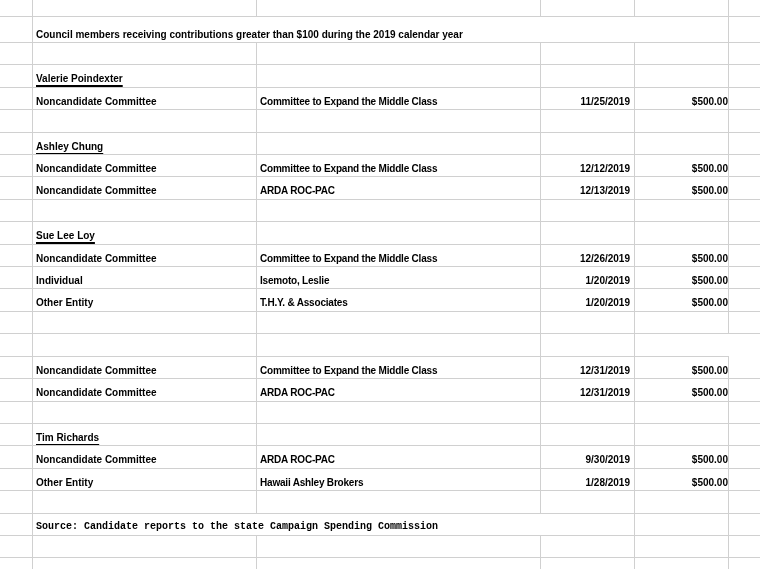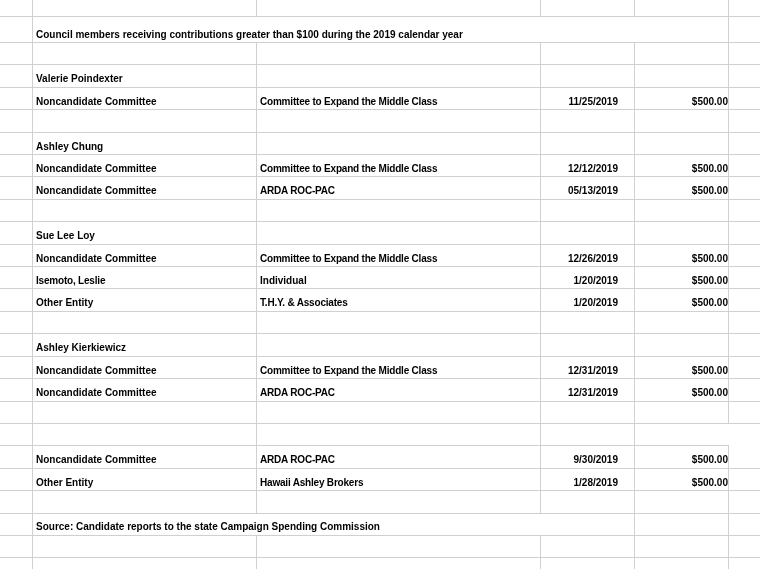--- a/index.html
+++ b/index.html
@@ -28,26 +28,27 @@
     border-right:1px solid var(--grid);
     border-bottom:1px solid var(--grid);
     display:flex;align-items:flex-end;
     padding:0 0 2px 3px;
     white-space:nowrap;overflow:hidden;
     line-height:1.05;
   }
   .cell:last-child{border-right:none;}
   .row.r-last .cell{border-bottom:none;}
   .c-span-title{grid-column:2/6;}
-  .c-span-source{grid-column:2/5;}
+  .c-span-source{grid-column:2/5;font-family:Liberation Mono, monospace;}
   .c-date,.c-amount{justify-content:flex-end;padding-left:0;}
-  .c-date{padding-right:16px;}
+  .c-date{padding-right:4px;}
   .c-amount{}
   .c-contributor{letter-spacing:-0.2px;}
   .member-name{
+    text-decoration:underline;
     text-decoration-thickness:2px;
     text-underline-offset:3px;
   }
 </style>
 </head>
 <body>
 
 <div class="viewport">
     <div class="row r-empty r-first">
       <div class="cell"></div>
@@ -134,21 +135,21 @@
     </div>
     <div class="row r-data">
       <div class="cell"></div>
       <div class="cell">
         <span>Noncandidate Committee</span>
       </div>
       <div class="cell c-contributor">
         <span>ARDA ROC-PAC</span>
       </div>
       <div class="cell c-date">
-        <span>05/13/2019</span>
+        <span>12/13/2019</span>
       </div>
       <div class="cell c-amount">
         <span>$500.00</span>
       </div>
       <div class="cell"></div>
     </div>
     <div class="row r-empty">
       <div class="cell"></div>
       <div class="cell"></div>
       <div class="cell"></div>
@@ -177,26 +178,26 @@
       <div class="cell c-date">
         <span>12/26/2019</span>
       </div>
       <div class="cell c-amount">
         <span>$500.00</span>
       </div>
       <div class="cell"></div>
     </div>
     <div class="row r-data">
       <div class="cell"></div>
+      <div class="cell">
+        <span>Individual</span>
+      </div>
       <div class="cell c-contributor">
         <span>Isemoto, Leslie</span>
       </div>
-      <div class="cell">
-        <span>Individual</span>
-      </div>
       <div class="cell c-date">
         <span>1/20/2019</span>
       </div>
       <div class="cell c-amount">
         <span>$500.00</span>
       </div>
       <div class="cell"></div>
     </div>
     <div class="row r-data">
       <div class="cell"></div>
@@ -217,23 +218,20 @@
     <div class="row r-empty">
       <div class="cell"></div>
       <div class="cell"></div>
       <div class="cell"></div>
       <div class="cell"></div>
       <div class="cell"></div>
       <div class="cell"></div>
     </div>
     <div class="row r-member">
       <div class="cell"></div>
-      <div class="cell">
-        <span class="member-name">Ashley Kierkiewicz</span>
-      </div>
       <div class="cell"></div>
       <div class="cell"></div>
       <div class="cell"></div>
       <div class="cell"></div>
     </div>
     <div class="row r-data">
       <div class="cell"></div>
       <div class="cell">
         <span>Noncandidate Committee</span>
       </div>
@@ -267,20 +265,23 @@
     <div class="row r-empty">
       <div class="cell"></div>
       <div class="cell"></div>
       <div class="cell"></div>
       <div class="cell"></div>
       <div class="cell"></div>
       <div class="cell"></div>
     </div>
     <div class="row r-member">
       <div class="cell"></div>
+      <div class="cell">
+        <span class="member-name">Tim Richards</span>
+      </div>
       <div class="cell"></div>
       <div class="cell"></div>
       <div class="cell"></div>
       <div class="cell"></div>
     </div>
     <div class="row r-data">
       <div class="cell"></div>
       <div class="cell">
         <span>Noncandidate Committee</span>
       </div>

